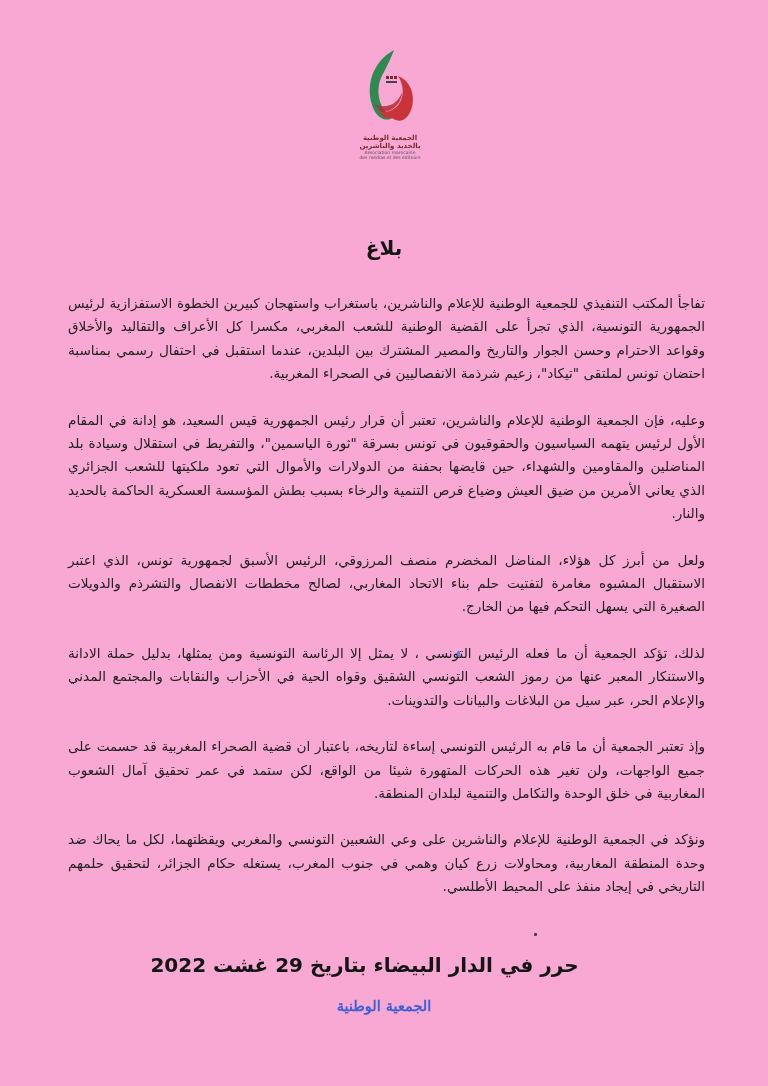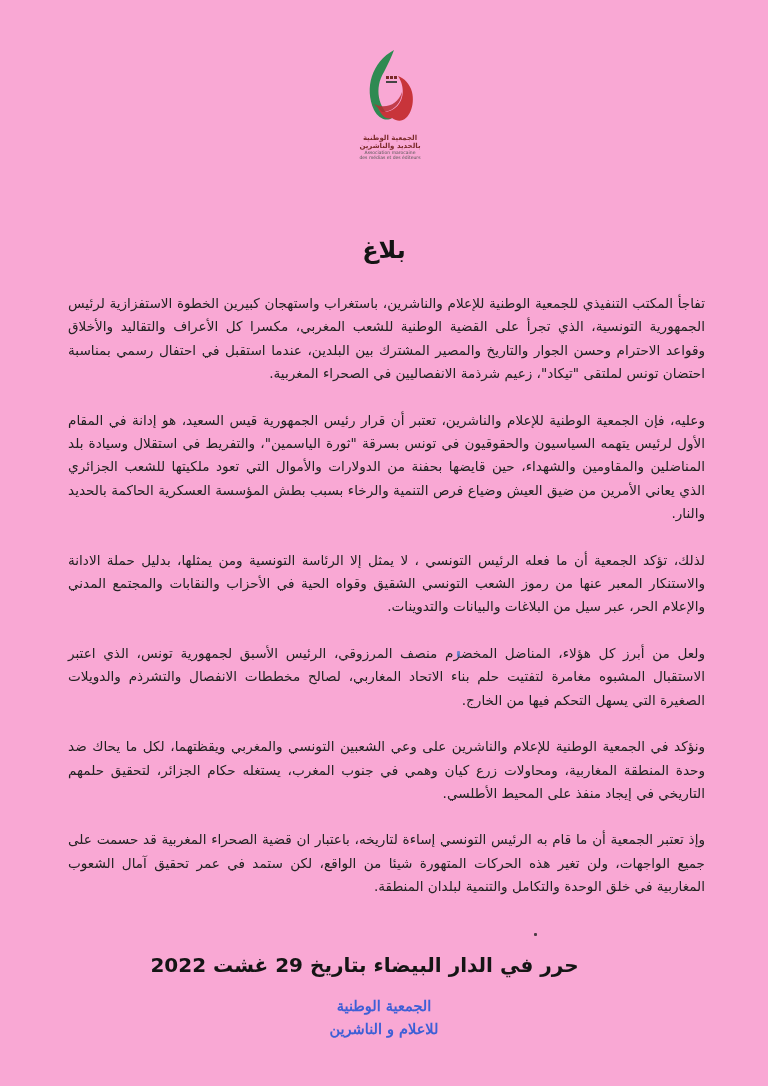--- a/index.html
+++ b/index.html
@@ -24,21 +24,21 @@
   }
   .org-title {
     position: absolute; left: 0; width: 768px; top: 182px;
     text-align: center; direction: rtl;
     font-size: 30px; font-weight: bold; color: #141414;
     font-family: "DejaVu Sans", sans-serif;
   }
   .doc-type {
     position: absolute; left: 0; width: 768px; top: 236px;
     text-align: center; direction: rtl;
-    font-size: 24px; font-weight: bold; color: #141414;
+    font-size: 20px; font-weight: bold; color: #141414;
   }
   .body {
     position: absolute; left: 68px; width: 637px; top: 292px;
     direction: rtl; text-align: justify;
     font-size: 13.6px; line-height: 23.4px; font-weight: normal; color: #222;
     font-family: "DejaVu Sans", sans-serif;
   }
   .body p { margin: 0 0 23px 0; }
   .stray-dot {
     position: absolute; width: 3px; height: 6px; background: #4a78c8;
@@ -78,29 +78,28 @@
     <div class="logo-ar">بالحديد والناشرين</div>
     <div class="logo-fr">Association marocaine</div>
     <div class="logo-fr">des médias et des éditeurs</div>
   </div>
 
   <div class="doc-type">بلاغ</div>
 
   <div class="body">
     <p>تفاجأ المكتب التنفيذي للجمعية الوطنية للإعلام والناشرين، باستغراب واستهجان كبيرين الخطوة الاستفزازية لرئيس الجمهورية التونسية، الذي تجرأ على القضية الوطنية للشعب المغربي، مكسرا كل الأعراف والتقاليد والأخلاق وقواعد الاحترام وحسن الجوار والتاريخ والمصير المشترك بين البلدين، عندما استقبل في احتفال رسمي بمناسبة احتضان تونس لملتقى "تيكاد"، زعيم شرذمة الانفصاليين في الصحراء المغربية.</p>
     <p>وعليه، فإن الجمعية الوطنية للإعلام والناشرين، تعتبر أن قرار رئيس الجمهورية قيس السعيد، هو إدانة في المقام الأول لرئيس يتهمه السياسيون والحقوقيون في تونس بسرقة "ثورة الياسمين"، والتفريط في استقلال وسيادة بلد المناضلين والمقاومين والشهداء، حين قايضها  بحفنة من الدولارات والأموال التي تعود ملكيتها للشعب الجزائري الذي يعاني الأمرين من ضيق العيش وضياع فرص التنمية والرخاء بسبب بطش المؤسسة العسكرية الحاكمة بالحديد والنار.</p>
+    <p>ولعل من أبرز كل هؤلاء، المناضل المخضرم منصف المرزوقي،  الرئيس الأسبق لجمهورية تونس، الذي اعتبر الاستقبال المشبوه مغامرة لتفتيت حلم بناء الاتحاد المغاربي، لصالح مخططات الانفصال والتشرذم والدويلات الصغيرة التي يسهل التحكم فيها من الخارج.</p>
     <p>لذلك، تؤكد الجمعية أن ما فعله الرئيس التونسي ، لا يمثل إلا الرئاسة التونسية ومن يمثلها، بدليل حملة الادانة والاستنكار المعبر عنها من رموز الشعب التونسي الشقيق وقواه الحية في الأحزاب والنقابات والمجتمع المدني والإعلام الحر، عبر سيل من البلاغات والبيانات والتدوينات.</p>
-    <p>ولعل من أبرز كل هؤلاء، المناضل المخضرم منصف المرزوقي،  الرئيس الأسبق لجمهورية تونس، الذي اعتبر الاستقبال المشبوه مغامرة لتفتيت حلم بناء الاتحاد المغاربي، لصالح مخططات الانفصال والتشرذم والدويلات الصغيرة التي يسهل التحكم فيها من الخارج.</p>
+    <p>وإذ تعتبر الجمعية أن ما قام به الرئيس التونسي إساءة لتاريخه، باعتبار ان قضية الصحراء المغربية قد حسمت على جميع الواجهات، ولن تغير هذه الحركات المتهورة شيئا من الواقع، لكن ستمد في عمر تحقيق آمال الشعوب المغاربية في خلق الوحدة والتكامل والتنمية لبلدان المنطقة.</p>
     <p>ونؤكد في الجمعية الوطنية للإعلام والناشرين على وعي الشعبين التونسي والمغربي ويقظتهما، لكل ما يحاك ضد وحدة المنطقة المغاربية، ومحاولات زرع كيان وهمي في جنوب المغرب، يستغله حكام الجزائر، لتحقيق حلمهم التاريخي في إيجاد منفذ على المحيط الأطلسي.</p>
-    <p>وإذ تعتبر الجمعية أن ما قام به الرئيس التونسي إساءة لتاريخه، باعتبار ان قضية الصحراء المغربية قد حسمت على جميع الواجهات، ولن تغير هذه الحركات المتهورة شيئا من الواقع، لكن ستمد في عمر تحقيق آمال الشعوب المغاربية في خلق الوحدة والتكامل والتنمية لبلدان المنطقة.</p>
   </div>
 
   <div class="stray-dot" style="left:457px; top:651px;"></div>
   <div class="stray-dot" style="left:534px; top:933px; background:#222; width:3px; height:3px;"></div>
 
   <div class="dateline">حرر في الدار البيضاء بتاريخ 29 غشت 2022</div>
 
   <div class="signature">
     <div>الجمعية الوطنية</div>
-    <div>للاعلام و الناشرين</div>
   </div>
 
 </div>
 
 </body></html>

